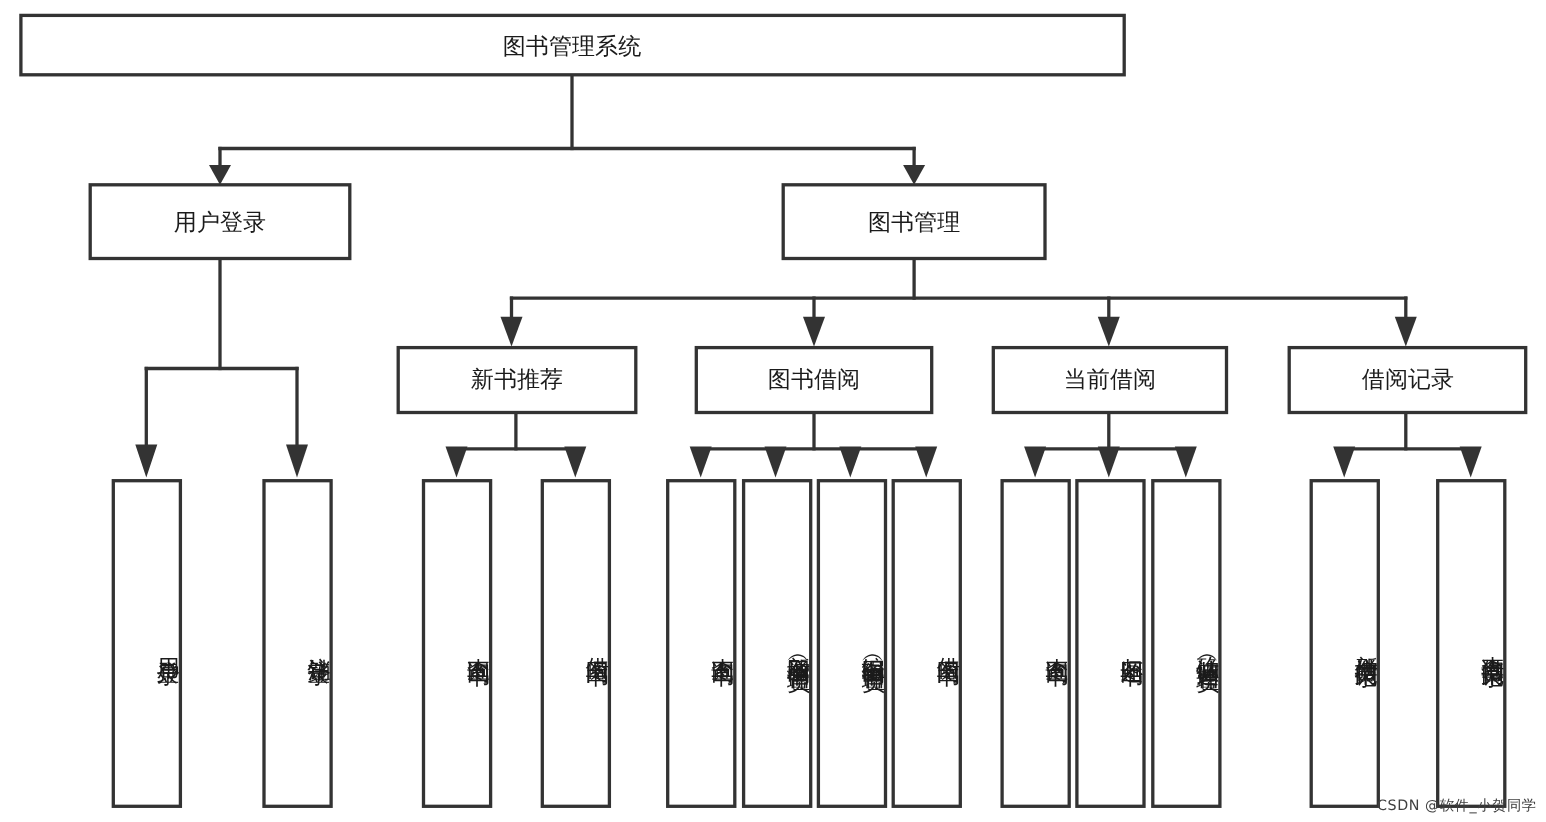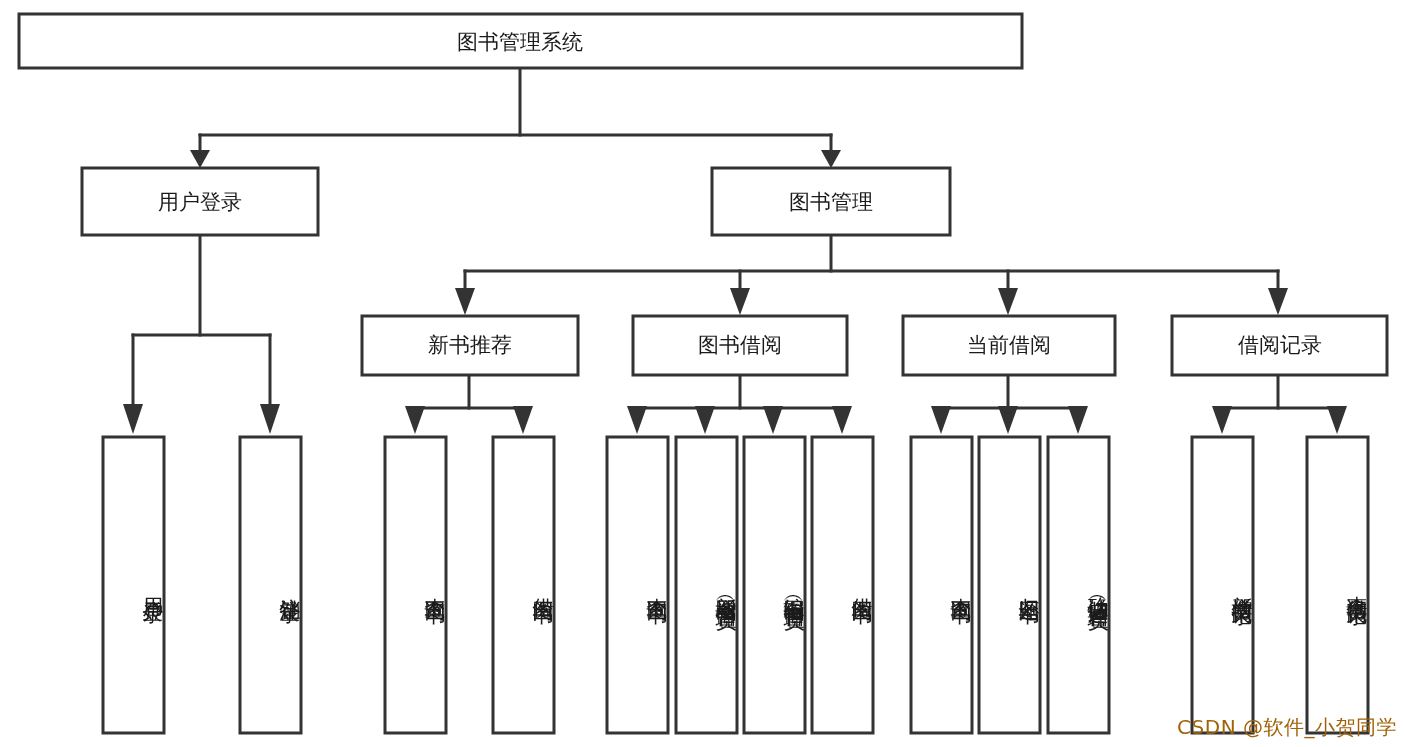--- a/index.html
+++ b/index.html
@@ -65,22 +65,22 @@
     pointer-events: none;
   }
   .vlabel.center {
     justify-content: center;
   }
   .watermark {
     position: absolute;
     right: 8px;
     bottom: 6px;
     font-family: "DejaVu Sans", "Liberation Sans", sans-serif;
-    font-size: 20px;
-    color: #a16207;
+    font-size: 13px;
+    color: #404040;
     letter-spacing: 0.5px;
     white-space: nowrap;
   }
 </style>
 </head>
 <body>
 
 <div id="diagram-root">
 
   <svg id="tree-svg" viewBox="0 0 1405 747">

